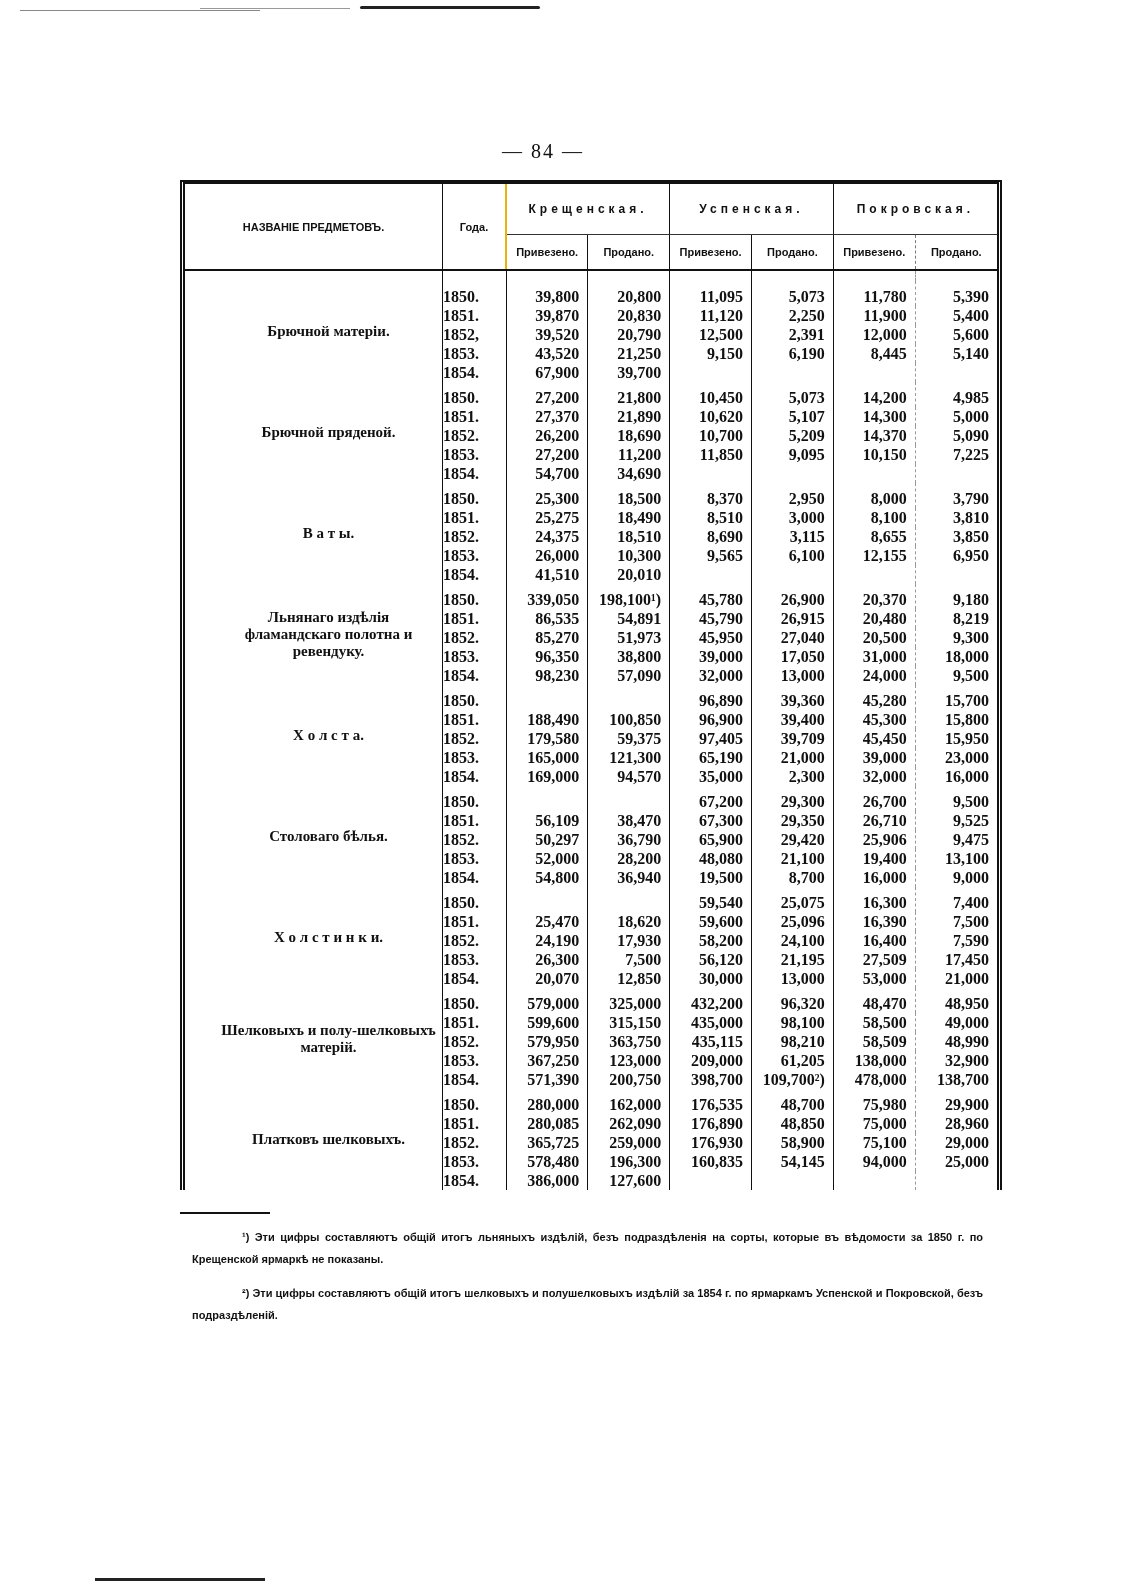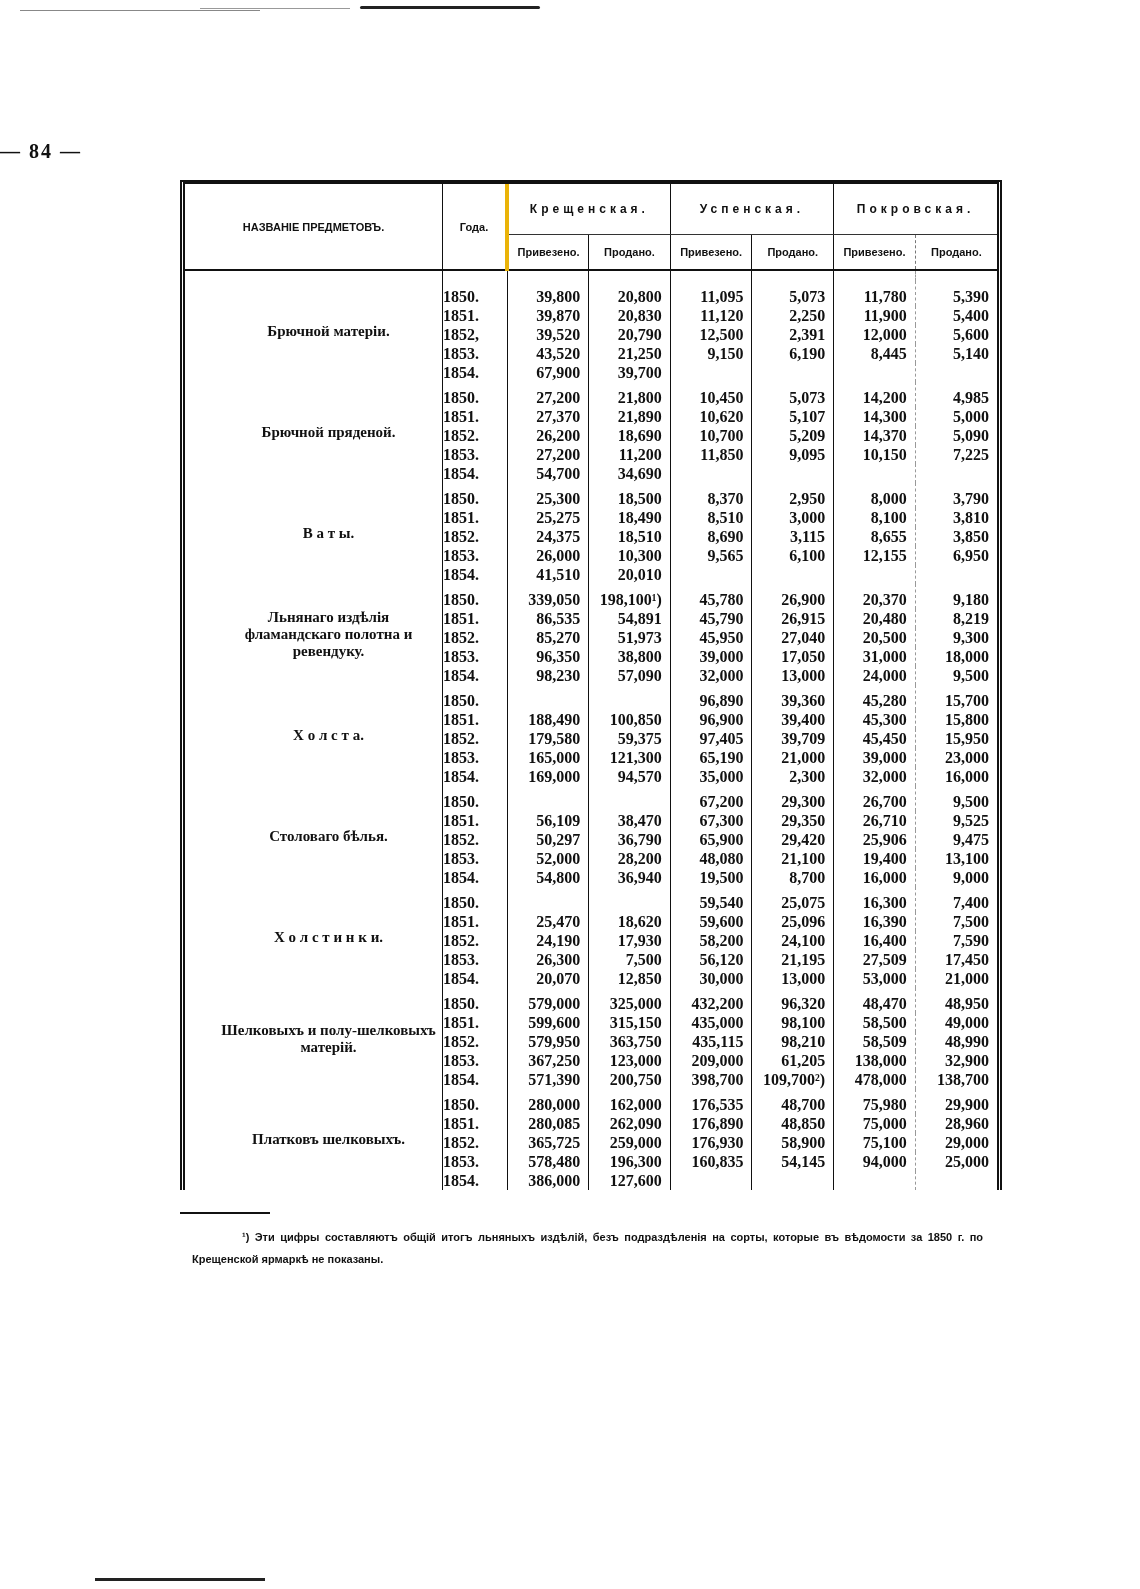--- a/index.html
+++ b/index.html
@@ -3,28 +3,28 @@
 <meta charset="utf-8">
 <style>
   html, body { margin: 0; padding: 0; background: #ffffff; }
   body { width: 1140px; height: 1589px; position: relative; overflow: hidden;
          font-family: "Liberation Serif", "DejaVu Serif", serif; color: #111; }
   .scanline { position: absolute; top: 6px; left: 20px; width: 600px; height: 3px; }
   .scanline .a { position:absolute; left:0; top:4px; width:240px; height:1px; background:#888; }
   .scanline .b { position:absolute; left:340px; top:0; width:180px; height:3px; background:#222; border-radius:2px; }
   .scanline .c { position:absolute; left:180px; top:2px; width:150px; height:1px; background:#999; }
   .bottom-rule { position:absolute; left:95px; top:1578px; width:170px; height:3px; background:#222; }
-  .page-number { position: absolute; top: 140px; left: 0; width: 1086px; 
-                 font-size: 20px; font-weight: bold; letter-spacing: 2px; }
+  .page-number { position: absolute; top: 140px; left: 0; width: 1086px; text-align: center;
+                 font-size: 20px; font-weight: normal; letter-spacing: 2px; }
   .table-wrap { position: absolute; left: 180px; top: 180px; width: 812px;
                 border-left: 5px double #111; border-right: 5px double #111; border-top: 4px solid #111; }
   table { border-collapse: collapse; width: 100%; table-layout: fixed; }
   th { font-family: "Liberation Sans", "DejaVu Sans", sans-serif; font-weight: bold; font-size: 11px; }
   th.col-name { width: 255px; text-align: center; border-bottom: 2px solid #111; }
-  th.col-year { width: 60px; border-left: 1px solid #111; border-right: 4px solid #eab308; border-bottom: 2px solid #111; }
+  th.col-year { width: 60px; border-left: 1px solid #111; border-right: 2px solid #eab308; border-bottom: 2px solid #111; }
   th.fair { height: 48px; letter-spacing: 4px; font-size: 12px; border-right: 1px solid #111; border-bottom: 1px solid #333; }
   th.sub { height: 32px; font-size: 11px; border-bottom: 2px solid #111; }
   th.sub.br { border-right: 1px solid #111; }
   th.sub.bd { border-right: 1px dashed #777; }
   td { font-size: 16px; font-weight: bold; line-height: 19px; padding: 0; height: 19px; vertical-align: top; }
   td.name-cell { text-align: center; vertical-align: middle; font-size: 15px; line-height: 17px; padding: 0 4px 0 34px; }
   td.year { border-left: 1px solid #111; border-right: 1px solid #111; }
   td.num { text-align: right; padding-right: 8px; }
   td.br { border-right: 1px solid #111; }
   td.bd { border-right: 1px dashed #999; margin-top: 7px; }
@@ -492,16 +492,17 @@
           <td class="num "></td>
         </tr>
       </tbody>
   </table>
 </div>
 
 <div class="footnotes">
   <div class="fn-rule"></div>
   <div class="fn">
     <p>¹) Эти цифры составляютъ общій итогъ льняныхъ издѣлій, безъ подраздѣленія на сорты, которые въ вѣдомости за 1850 г. по Крещенской ярмаркѣ не показаны.</p>
+    <p>²) Эти цифры составляютъ общій итогъ шелковыхъ и полушелковыхъ издѣлій за 1854 г. по ярмаркамъ Успенской и Покровской, безъ подраздѣленій.</p>
   </div>
 </div>
 
 <div class="bottom-rule"></div>
 
 </body></html>

